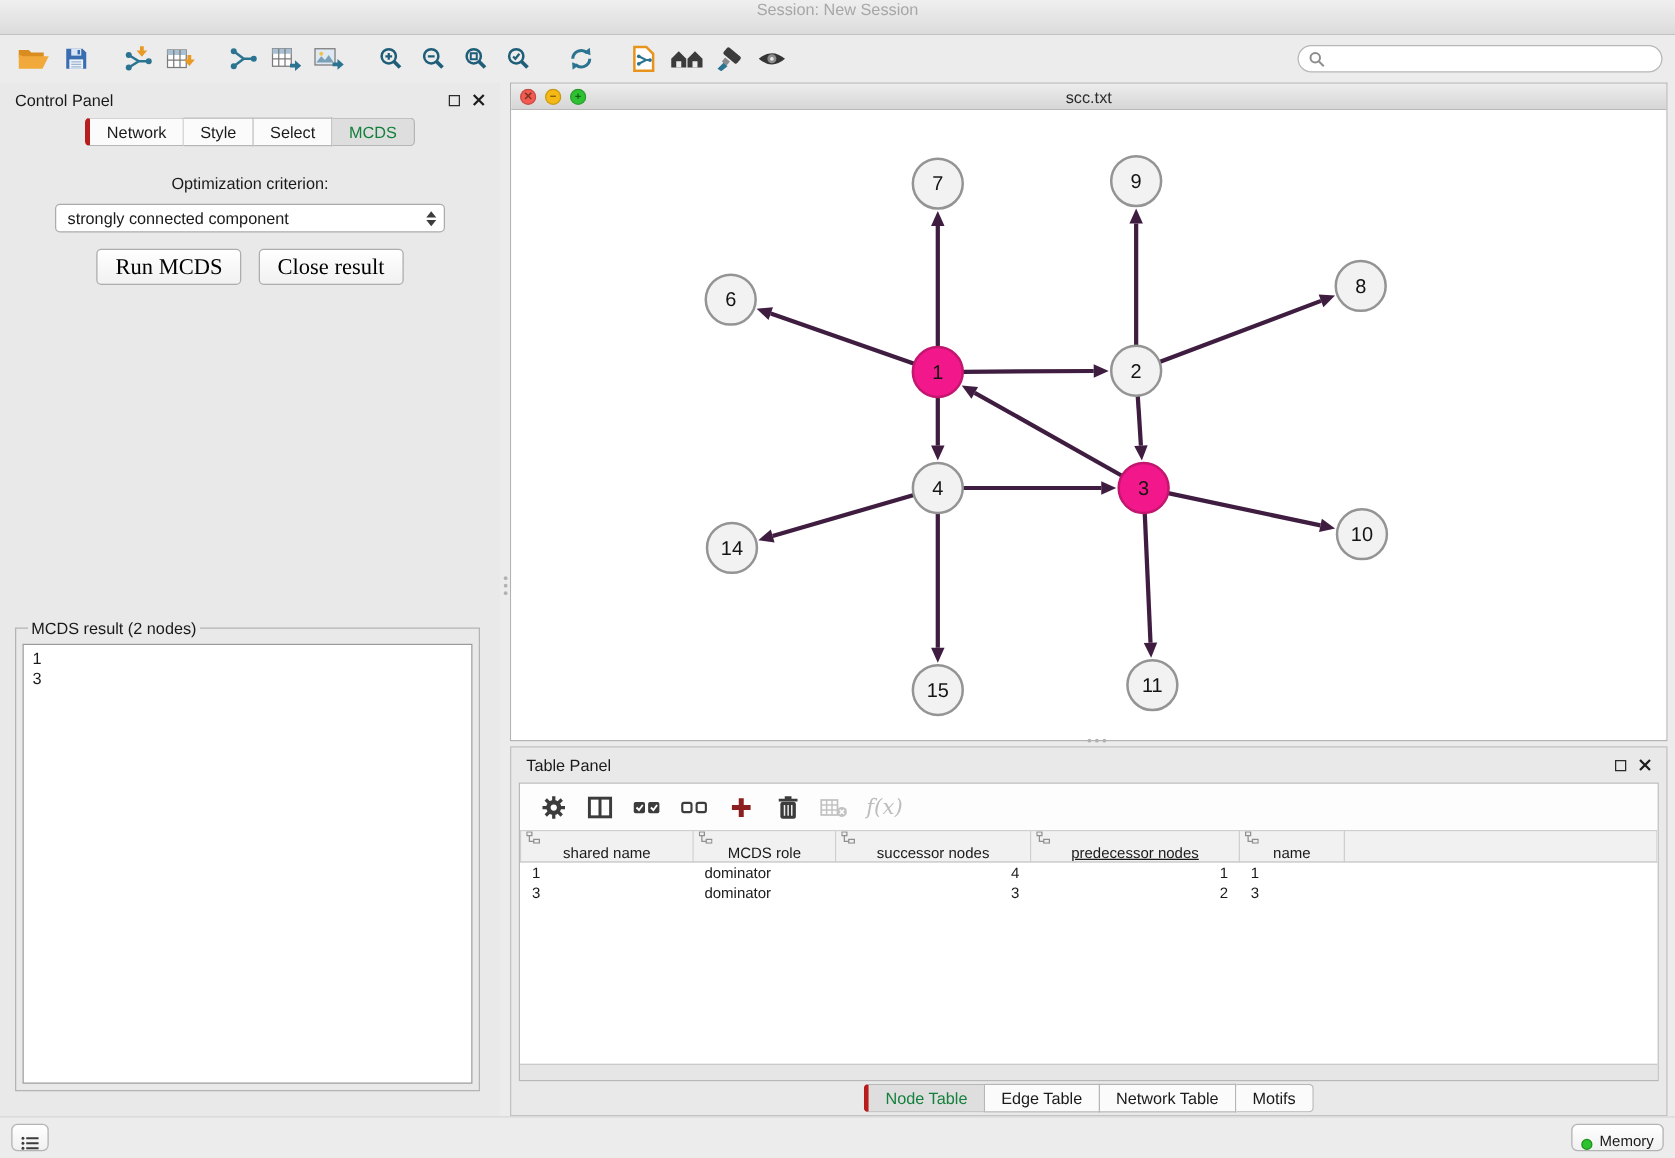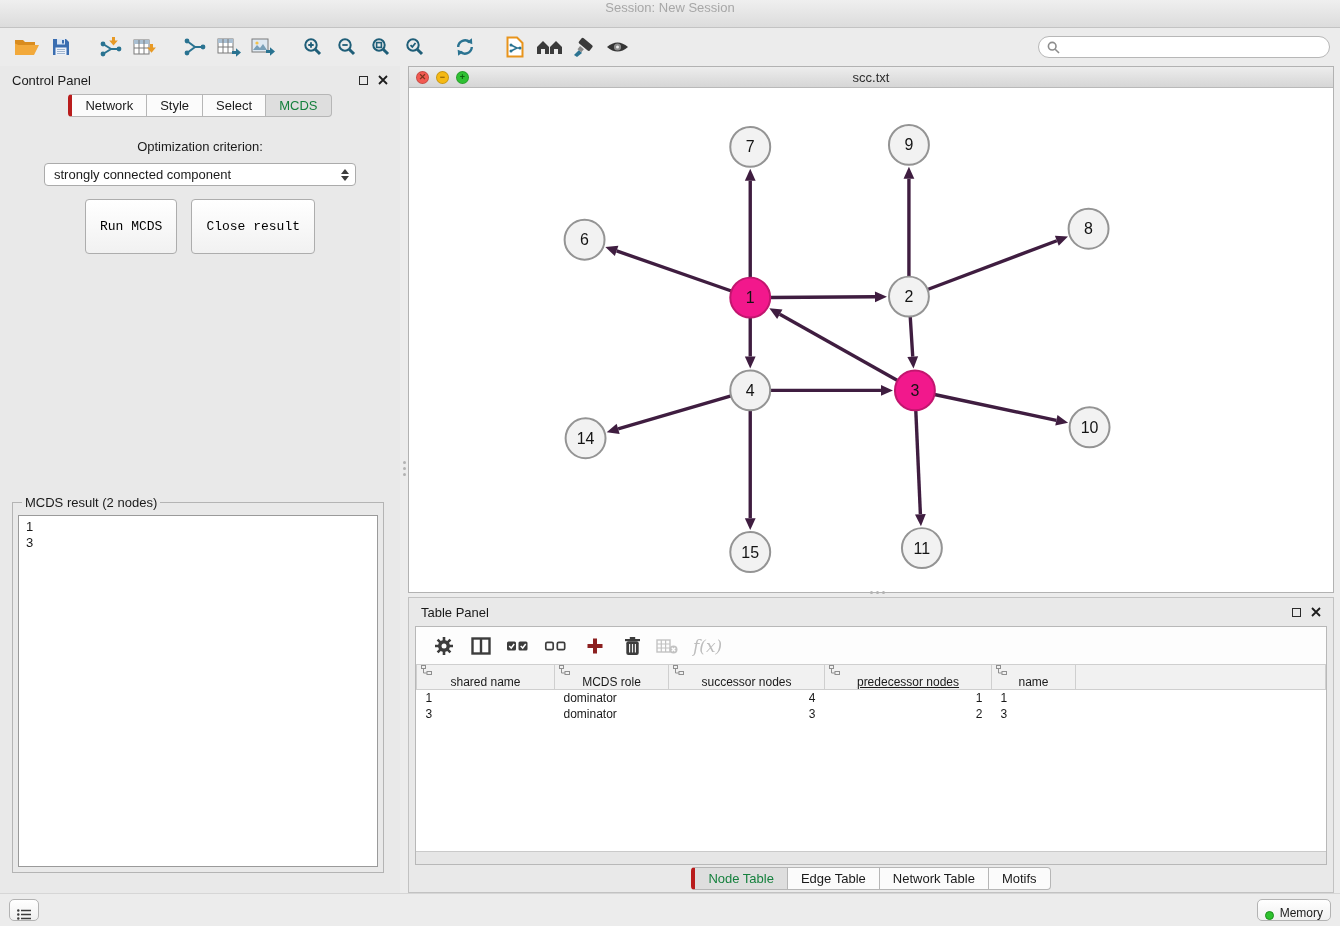--- a/index.html
+++ b/index.html
@@ -30,22 +30,22 @@
 .seg-tab:first-child{border-left:4px solid #b91c1c;border-top-left-radius:4px;border-bottom-left-radius:4px}
 .seg-tab:last-child{border-top-right-radius:4px;border-bottom-right-radius:4px}
 .seg-tab.active{background:#dedede;color:#15803d}
 .opt-label{text-align:center;font-size:13px;margin-top:22px}
 .dropdown{width:312px;height:23px;margin:9px auto 0;background:#fff;border:1px solid #ababab;border-radius:4px;
   display:flex;align-items:center;font-size:13px;padding-left:9px;position:relative}
 .stepper{position:absolute;right:3px;top:2px;bottom:2px;width:15px;display:flex;flex-direction:column;align-items:center;justify-content:center;gap:2px}
 .tri-up{width:0;height:0;border-left:4px solid transparent;border-right:4px solid transparent;border-bottom:5px solid #3c3c3c}
 .tri-dn{width:0;height:0;border-left:4px solid transparent;border-right:4px solid transparent;border-top:5px solid #3c3c3c}
 .cp-buttons{display:flex;justify-content:center;gap:14px;margin-top:13px}
-.btn{font-size:13px;font-family:Liberation Mono, monospace;background:linear-gradient(#ffffff,#f1f1f1);
-  border:1px solid #adadad;border-radius:4px;padding:19px 14px;cursor:default}
+.btn{font-size:18px;font-family:Liberation Serif, serif;background:linear-gradient(#ffffff,#f1f1f1);
+  border:1px solid #adadad;border-radius:4px;padding:3px 14px;cursor:default}
 .result-fieldset{position:absolute;left:12px;width:372px;top:429px;height:378px;border:1px solid #b4b4b4;padding:5px;background:#e9e9e9}
 .result-fieldset legend{font-size:13px;padding:0 3px;margin-left:4px}
 .result-box{width:100%;height:100%;background:#fff;border:1px solid #9a9a9a;overflow:hidden;padding:3px 7px}
 .result-item{font-size:13px;line-height:16px}
 
 
 .v-splitter{position:absolute;left:400px;top:0;width:8px;height:100%}
 .v-splitter .dots{position:absolute;left:2px;top:395px;width:4px;height:26px;display:flex;flex-direction:column;gap:3px;align-items:center}
 .dot{width:3px;height:3px;border-radius:50%;background:#b2b2b2}
 
@@ -58,21 +58,21 @@
   font-size:9px;line-height:1;color:rgba(60,30,0,.65);font-weight:bold;border:1px solid rgba(0,0,0,.18)}
 .light.red{background:#f25a52}.light.yellow{background:#f5b915}.light.green{background:#2fc033;color:rgba(0,60,0,.7)}
 .net-canvas{position:absolute;left:0;top:21px;right:0;bottom:0;background:#fff}
 .h-handle{position:absolute;left:456px;bottom:-3px;width:24px;height:5px;display:flex;gap:3px;justify-content:center;align-items:center}
 
 
 .table-panel{position:absolute;left:408px;top:531px;width:926px;height:296px;background:#e9e9e9;border:1px solid #c2c2c2;
   display:flex;flex-direction:column}
 .tp-box{margin:0 6px;flex:1;border:1px solid #b8b8b8;background:#fff;display:flex;flex-direction:column;overflow:hidden}
 .tp-toolbar{height:37px;display:flex;align-items:center;gap:15px;padding:0 16px;background:#fdfdfd}
-.tp-tool{display:flex;align-items:center;justify-content:flex-end;min-width:22px;height:24px}
+.tp-tool{display:flex;align-items:center;justify-content:center;min-width:22px;height:24px}
 .fx{font-family:"DejaVu Serif",serif;font-style:italic;font-size:17px;color:#bdbdbd}
 .nt{border-collapse:collapse;table-layout:fixed;width:100%}
 .nt th{background:#f1f1f1;border:1px solid #cfcfcf;font-weight:normal;font-size:12px;height:19px;text-align:center;
   white-space:nowrap;overflow:hidden;padding:0 4px}
 .nt th.fill{width:auto}
 .nt td{font-size:12px;height:16px;padding:0 9px;white-space:nowrap;overflow:hidden}
 .rows-area{flex:1;background:#fff;overflow:hidden}
 .hscroll{height:13px;background:#e6e6e6;border-top:1px solid #cacaca}
 .tp-tabs{height:27px;display:flex;align-items:center;justify-content:center}
 

